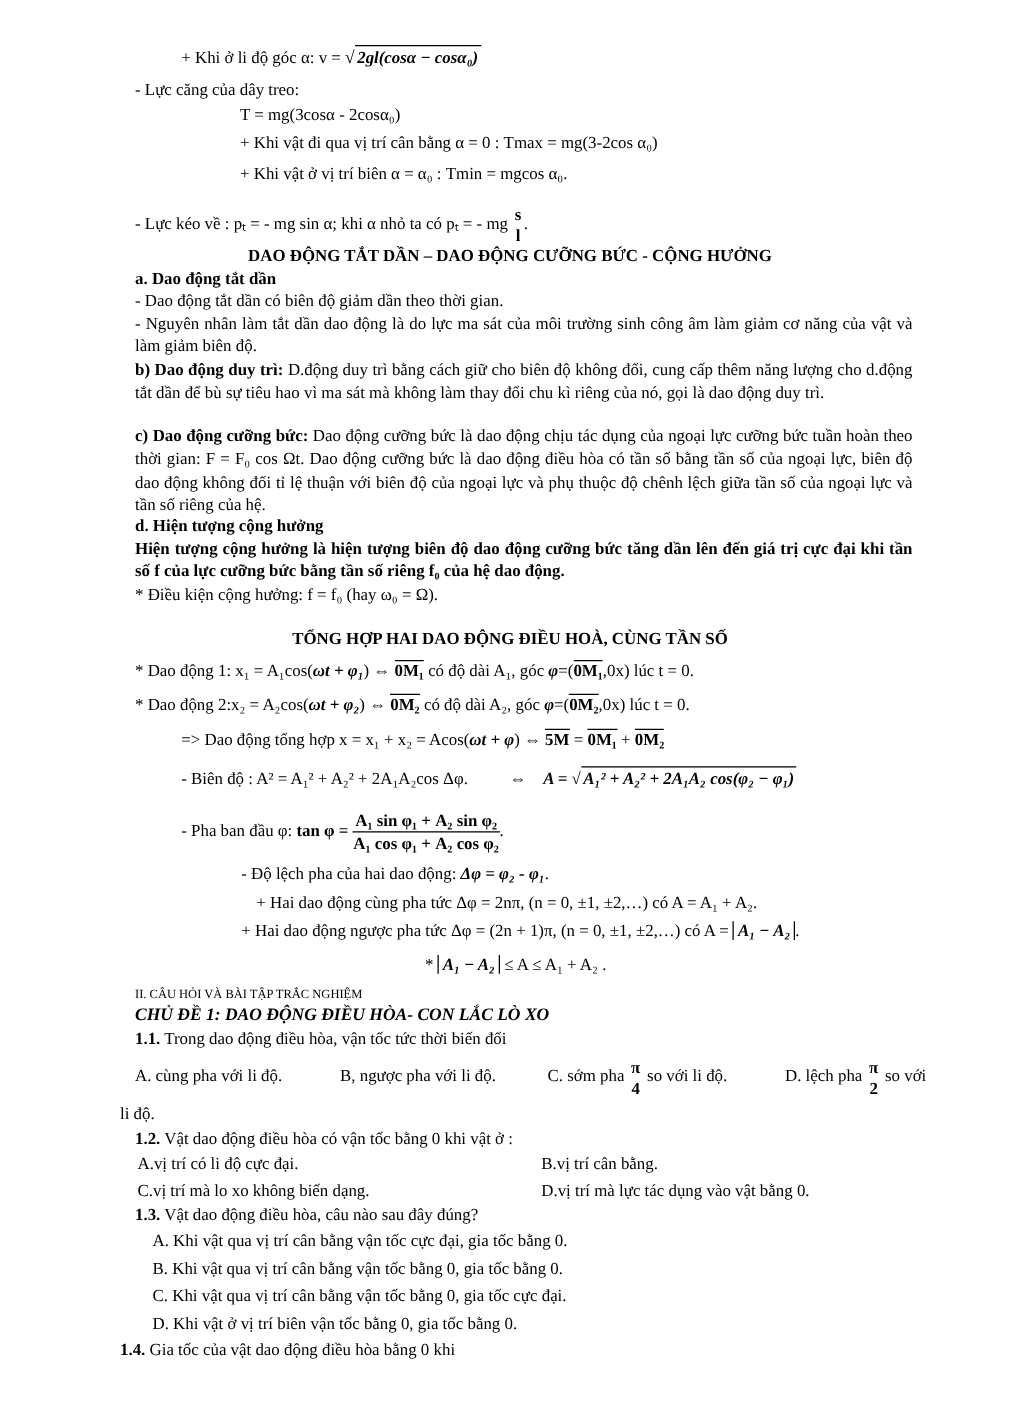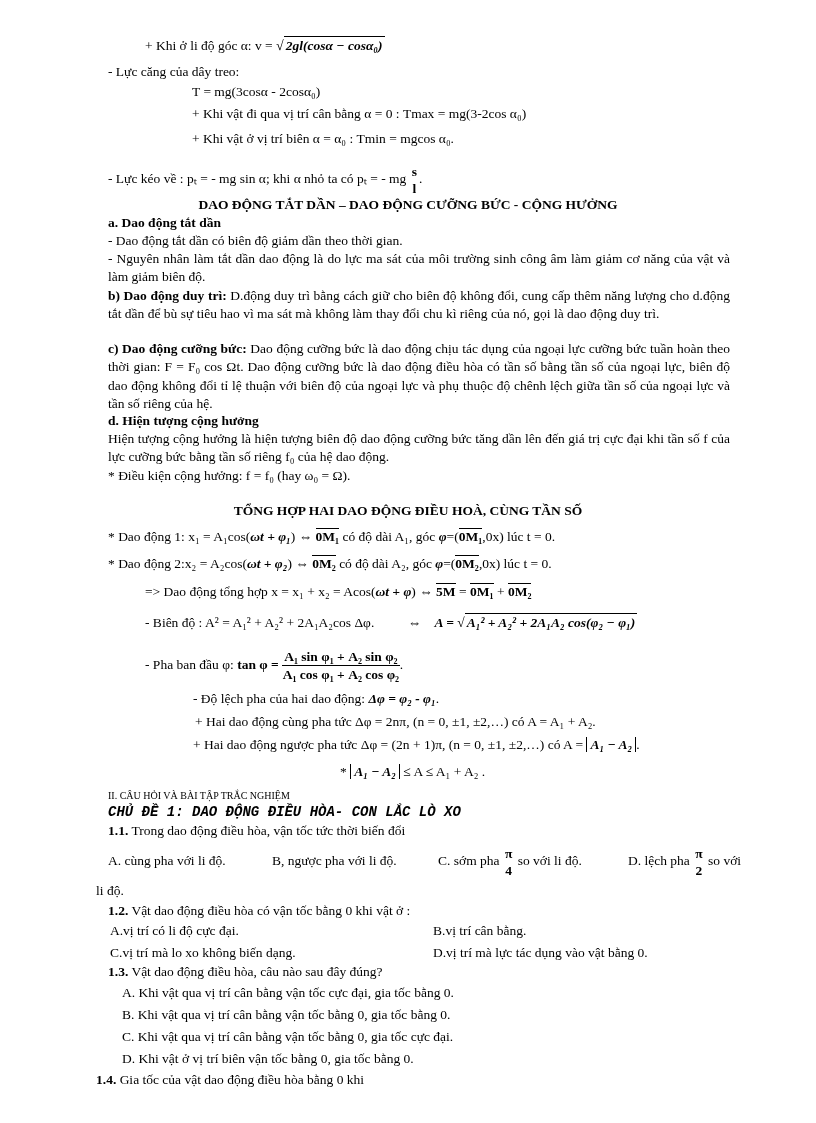--- a/index.html
+++ b/index.html
@@ -1,20 +1,20 @@
 <!DOCTYPE html>
 <html><head>
 <meta charset="utf-8">
 <style>
   html, body { margin:0; padding:0; background:#ffffff; }
   body { width:816px; height:1123px; position:relative; overflow:hidden;
          font-family:"Liberation Serif", serif; color:#000; font-size:13.5px; }
   .ln { position:absolute; white-space:nowrap; line-height:17px; }
   .b { font-weight:bold; }
-  .bi { font-weight:bold; font-style:italic;font-family:Liberation Mono, monospace; }
+  .bi { font-weight:bold; font-style:italic; }
   .center { text-align:center; left:0; width:816px; }
   .para { position:absolute; left:108px; width:622px; line-height:18.3px; text-align:justify; }
   .vec { display:inline-block; border-top:1.2px solid #000; font-weight:bold; padding-top:1px; line-height:14px; }
   .frac { display:inline-flex; flex-direction:column; align-items:center; vertical-align:middle; font-weight:bold; line-height:17px; }
   .frac .num { border-bottom:1px solid #000; padding:0 2px; }
   .frac.small .num { border-bottom:none; }
   .sqrt { display:inline-block; border-top:1.2px solid #000; font-weight:bold; font-style:italic; padding:0 2px; }
   .abs { border-left:1.2px solid #000; border-right:1.2px solid #000; padding:0 3px; font-weight:bold; font-style:italic; }
   .mathb { font-weight:bold; font-style:italic; }
 </style>
@@ -40,21 +40,21 @@
 <div class="ln b" style="left:108px; top:214px;">a. Dao động tắt dần</div>
 <div class="ln" style="left:108px; top:232px;">- Dao động tắt dần có biên độ giảm dần theo thời gian.</div>
 <div class="para" style="top:250px;">- Nguyên nhân làm tắt dần dao động là do lực ma sát của môi trường sinh công âm làm giảm cơ năng của vật và làm giảm biên độ.</div>
 <div class="para" style="top:287px;">
   <span class="b">b)   Dao động duy trì:</span><span> D.động duy trì bằng cách giữ cho biên độ không đổi, cung cấp thêm năng lượng cho d.động tắt dần để bù sự tiêu hao vì ma sát mà không làm thay đổi chu kì riêng của nó, gọi là dao động duy trì.</span>
 </div>
 <div class="para" style="top:340px;">
   <span class="b">c)   Dao động cưỡng bức:</span><span> Dao động cưỡng bức là dao động chịu tác dụng của ngoại lực cưỡng bức tuần hoàn theo thời gian:  F = F₀ cos Ωt. Dao động cưỡng bức là dao động điều hòa có tần số bằng tần số của ngoại lực, biên độ dao động không đổi tỉ lệ thuận với biên độ của ngoại lực và phụ thuộc độ chênh lệch giữa tần số của ngoại lực và tần số riêng của hệ.</span>
 </div>
 <div class="ln b" style="left:108px; top:412px;">d. Hiện tượng cộng hưởng</div>
-<div class="para" style="top:430px;">Hiện tượng cộng hưởng là hiện tượng biên độ dao động cưỡng bức tăng dần lên đến giá trị cực đại khi tần số f của lực cưỡng bức bằng tần số riêng f₀ của hệ dao động.</div>
+<div class="para" style="top:430px;font-weight:bold;">Hiện tượng cộng hưởng là hiện tượng biên độ dao động cưỡng bức tăng dần lên đến giá trị cực đại khi tần số f của lực cưỡng bức bằng tần số riêng f₀ của hệ dao động.</div>
 <div class="ln" style="left:108px; top:467px;">* Điều kiện cộng hưởng:  f = f₀ (hay ω₀ = Ω).</div>
 
 <div class="ln b center" style="top:502px;">TỔNG HỢP HAI DAO ĐỘNG ĐIỀU HOÀ, CÙNG TẦN SỐ</div>
 <div class="ln" style="left:108px; top:528px;">
   <span>* Dao động 1: x₁ = A₁cos(</span><span class="mathb">ωt + φ₁</span>) ⇔ <span class="vec">0M₁</span><span> có độ dài A₁, góc </span><span class="mathb">φ</span>=(<span class="vec">0M₁</span><span>,0x) lúc t = 0.</span>
 </div>
 <div class="ln" style="left:108px; top:555px;">
   <span>* Dao động 2:x₂ = A₂cos(</span><span class="mathb">ωt + φ₂</span>) ⇔ <span class="vec">0M₂</span><span> có độ dài A₂, góc </span><span class="mathb">φ</span>=(<span class="vec">0M₂</span><span>,0x) lúc t = 0.</span>
 </div>
 <div class="ln" style="left:145px; top:583px;">
@@ -68,21 +68,21 @@
 <div class="ln" style="left:145px; top:645px; line-height:40px;">
   <span>- Pha ban đầu φ:  </span><span class="b">tan φ = </span>
   <span class="frac">
     <span class="num">A₁ sin φ₁ + A₂ sin φ₂</span>
     <span>A₁ cos φ₁ + A₂ cos φ₂</span>
   </span>.
 </div>
 <div class="ln" style="left:193px; top:690px;">
   <span>- Độ lệch pha của hai dao động:  </span><span class="mathb">Δφ = φ₂ - φ₁</span>.
 </div>
-<div class="ln" style="left:195px; top:713px;">+ Hai dao động cùng pha tức  Δφ = 2nπ, (n = 0, ±1, ±2,…) có A = A₁ + A₂.</div>
+<div class="ln" style="left:205px; top:713px;">+ Hai dao động cùng pha tức  Δφ = 2nπ, (n = 0, ±1, ±2,…) có A = A₁ + A₂.</div>
 <div class="ln" style="left:193px; top:736px;">
   <span>+ Hai dao động ngược pha tức Δφ = (2n + 1)π, (n = 0, ±1, ±2,…) có A = </span><span class="abs">A₁ − A₂</span>.
 </div>
 <div class="ln" style="left:340px; top:763px;">
   <span>* </span><span class="abs">A₁ − A₂</span><span> ≤ A ≤ A₁ + A₂ .</span>
 </div>
 
 <div class="ln" style="left:108px; top:787px; font-size:10px;">II. CÂU HỎI VÀ BÀI TẬP TRẮC NGHIỆM</div>
 <div class="ln bi" style="left:108px; top:804px; font-size:14px;">CHỦ ĐỀ 1: DAO ĐỘNG ĐIỀU HÒA- CON LẮC LÒ XO</div>
 

